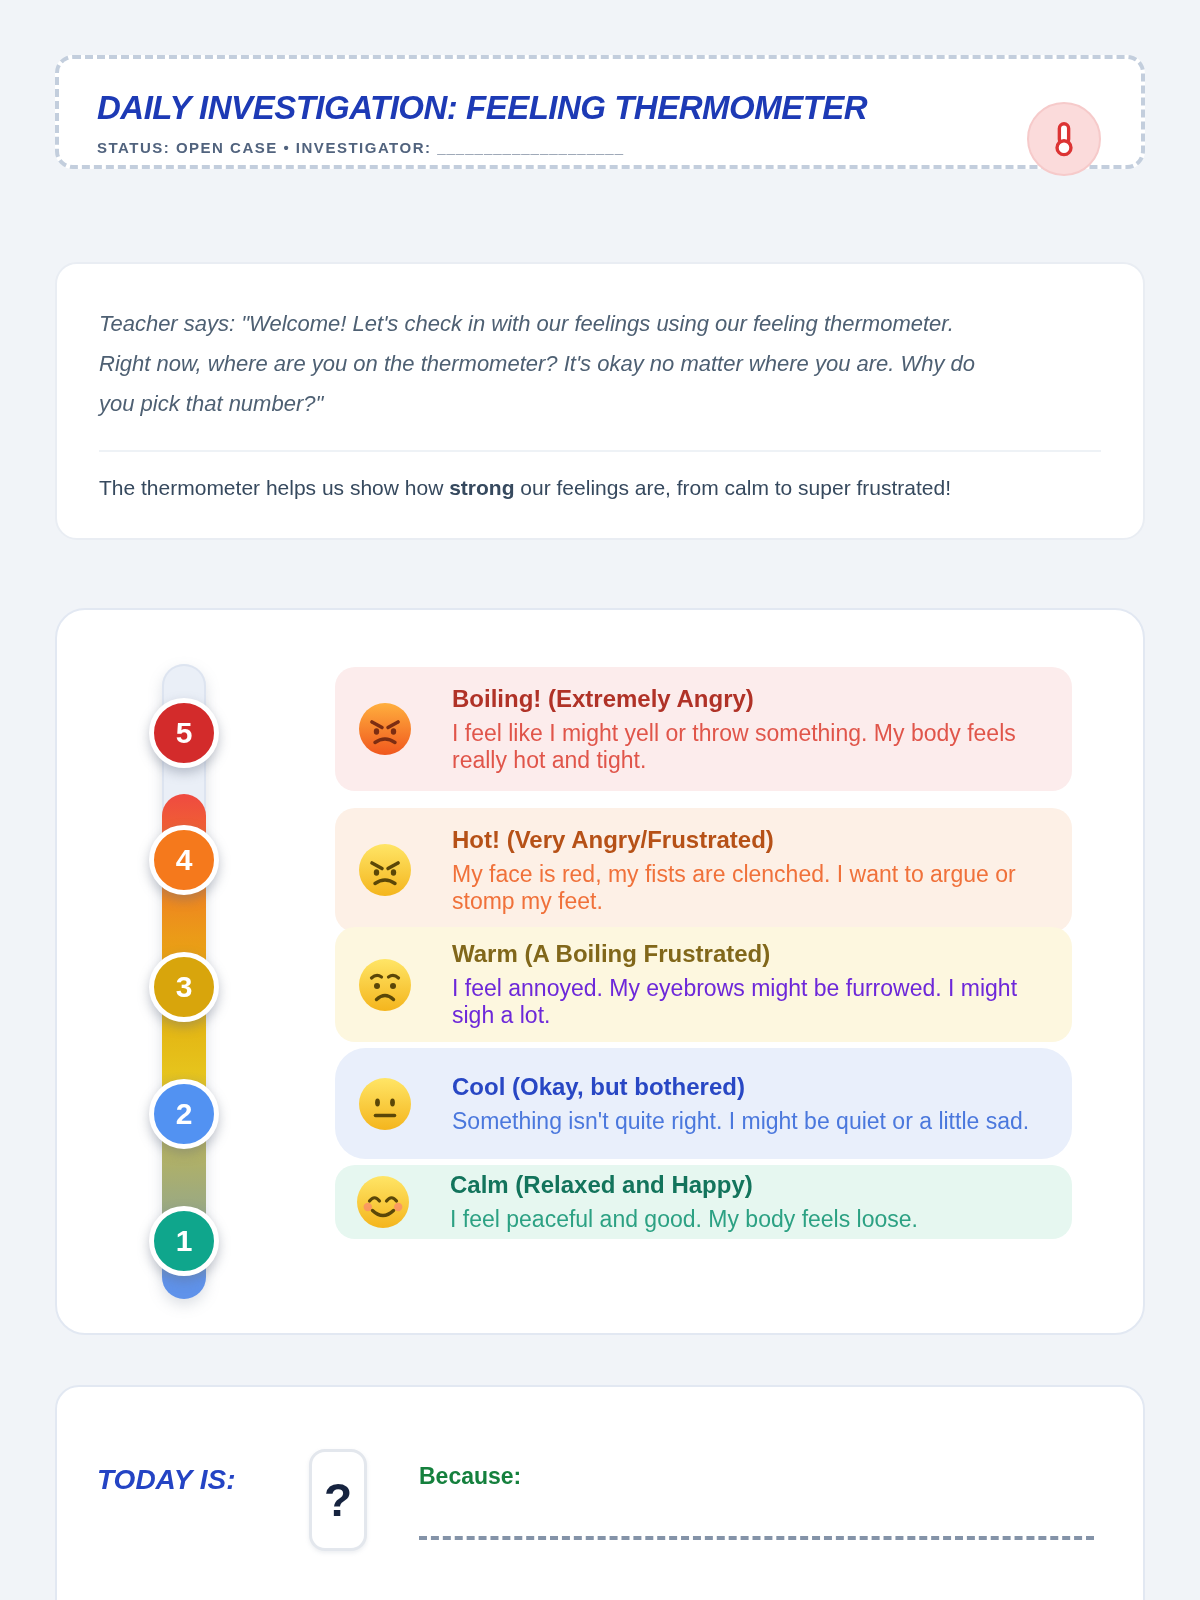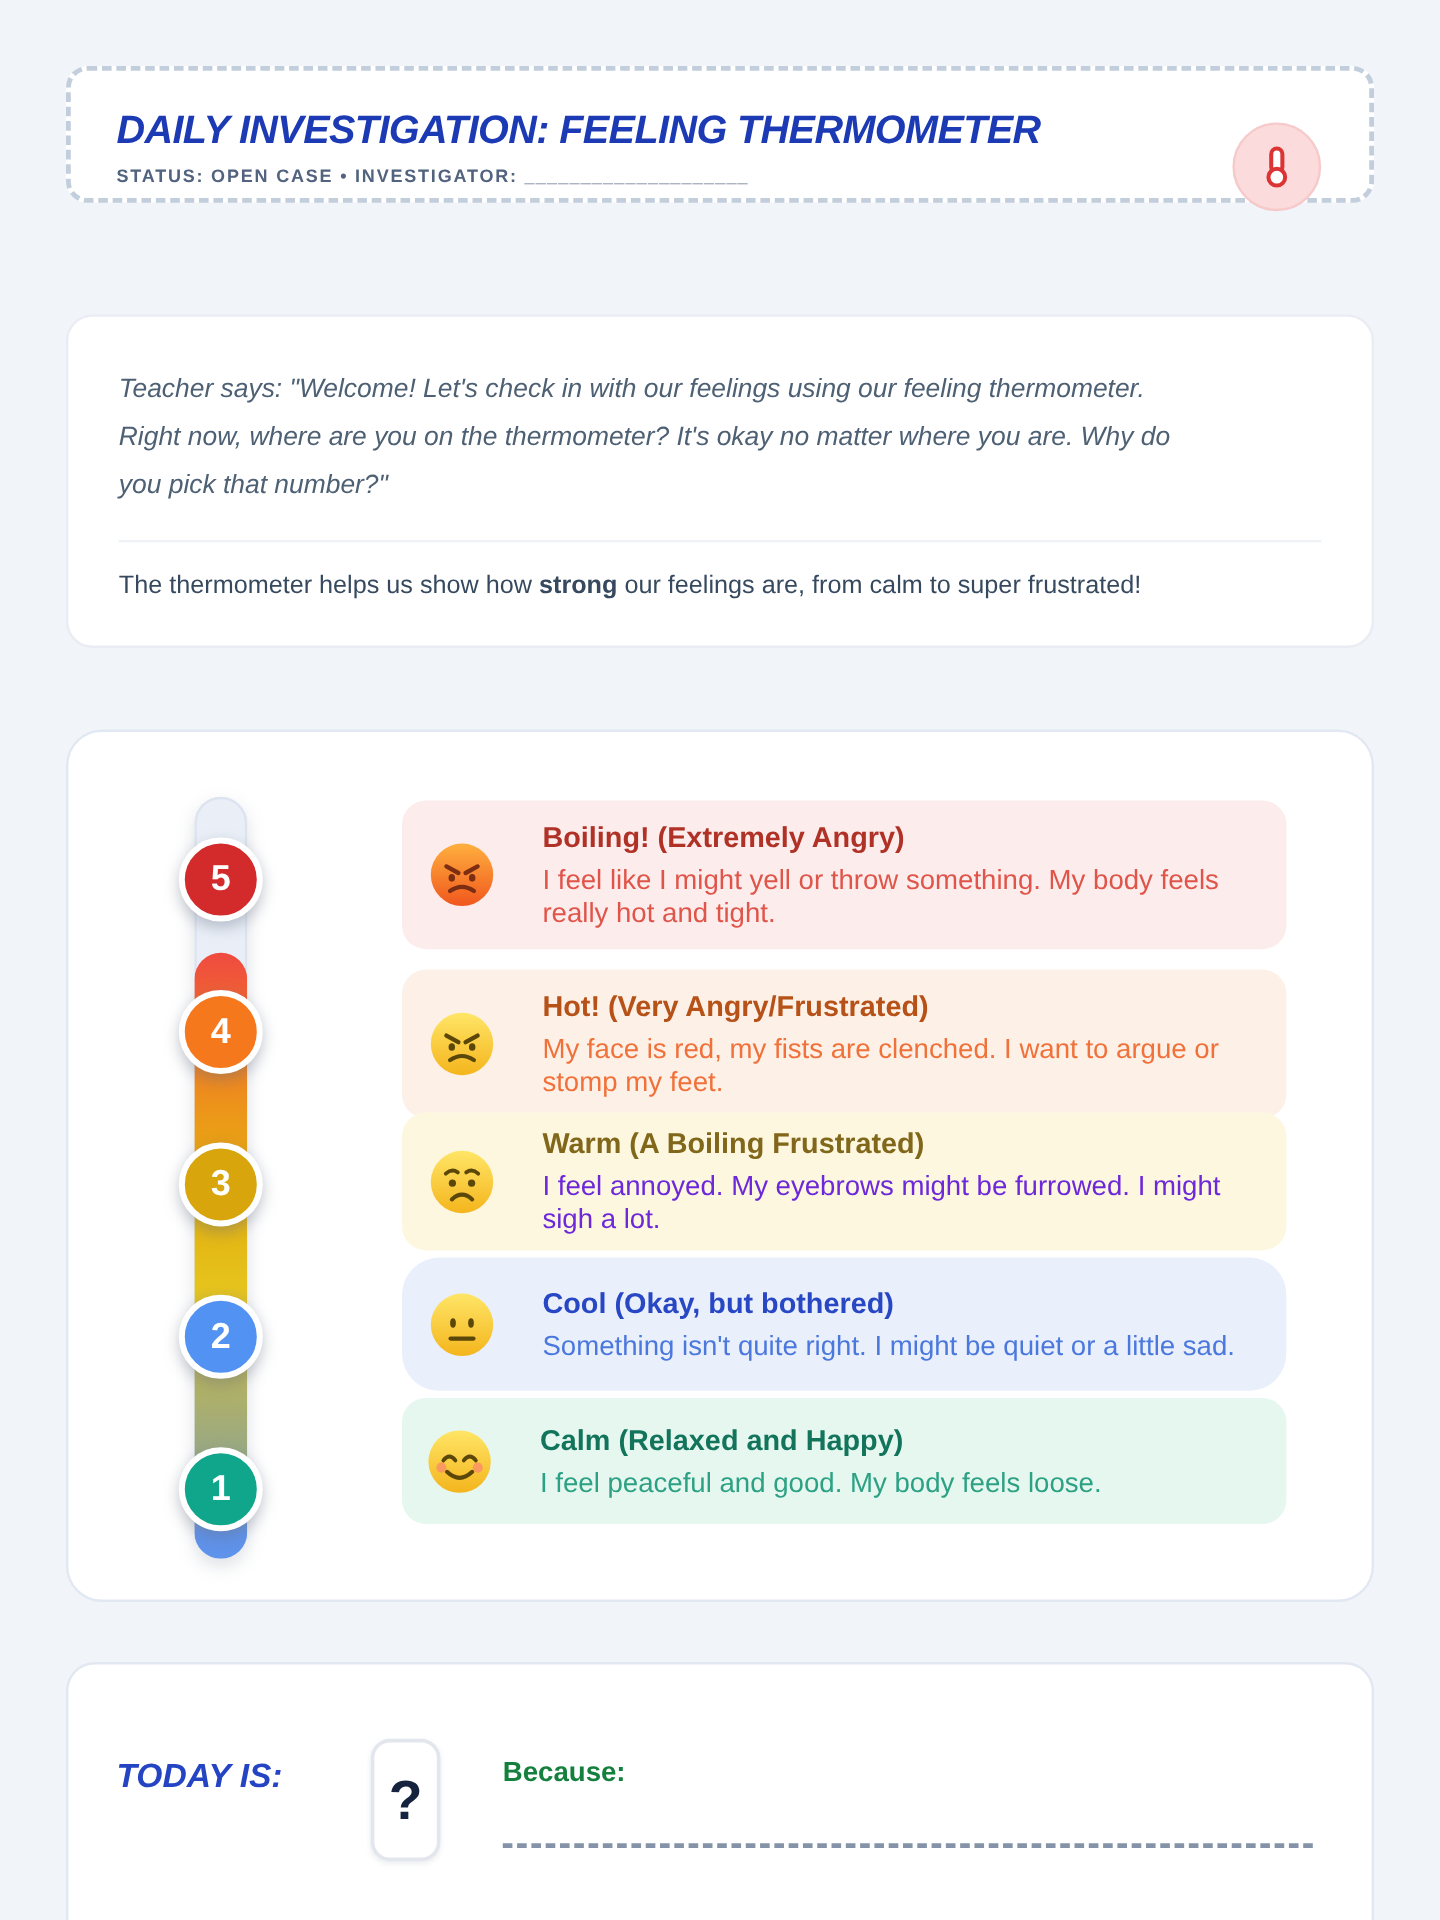--- a/index.html
+++ b/index.html
@@ -80,21 +80,21 @@
 
   .level-row {
     position:absolute; left:278px; width:737px;
     border-radius:20px; display:flex; align-items:center;
     padding:16px 24px 16px 22px;
   }
   .r5{top:57px;  height:124px;}
   .r4{top:198px; height:124px;}
   .r3{top:317px; height:115px;}
   .r2{top:438px; height:111px;border-radius:31px;}
-  .r1{top:555px; height:105px;padding-left:20px;}
+  .r1{top:555px; height:74px;padding-left:20px;}
   .emoji { width:56px; height:56px; flex:0 0 56px; margin-right:39px; }
   .row-text { flex:1; }
   .row-title { font-size:24px; font-weight:700; margin-bottom:7px; }
   .row-desc  { font-size:23px; line-height:27px; max-width:600px; }
 
   
   .rating-card {
     top:1385px; height:400px;
     border:2px solid #e2e8f2; border-radius:24px;
     padding:62px 42px 0 40px;

